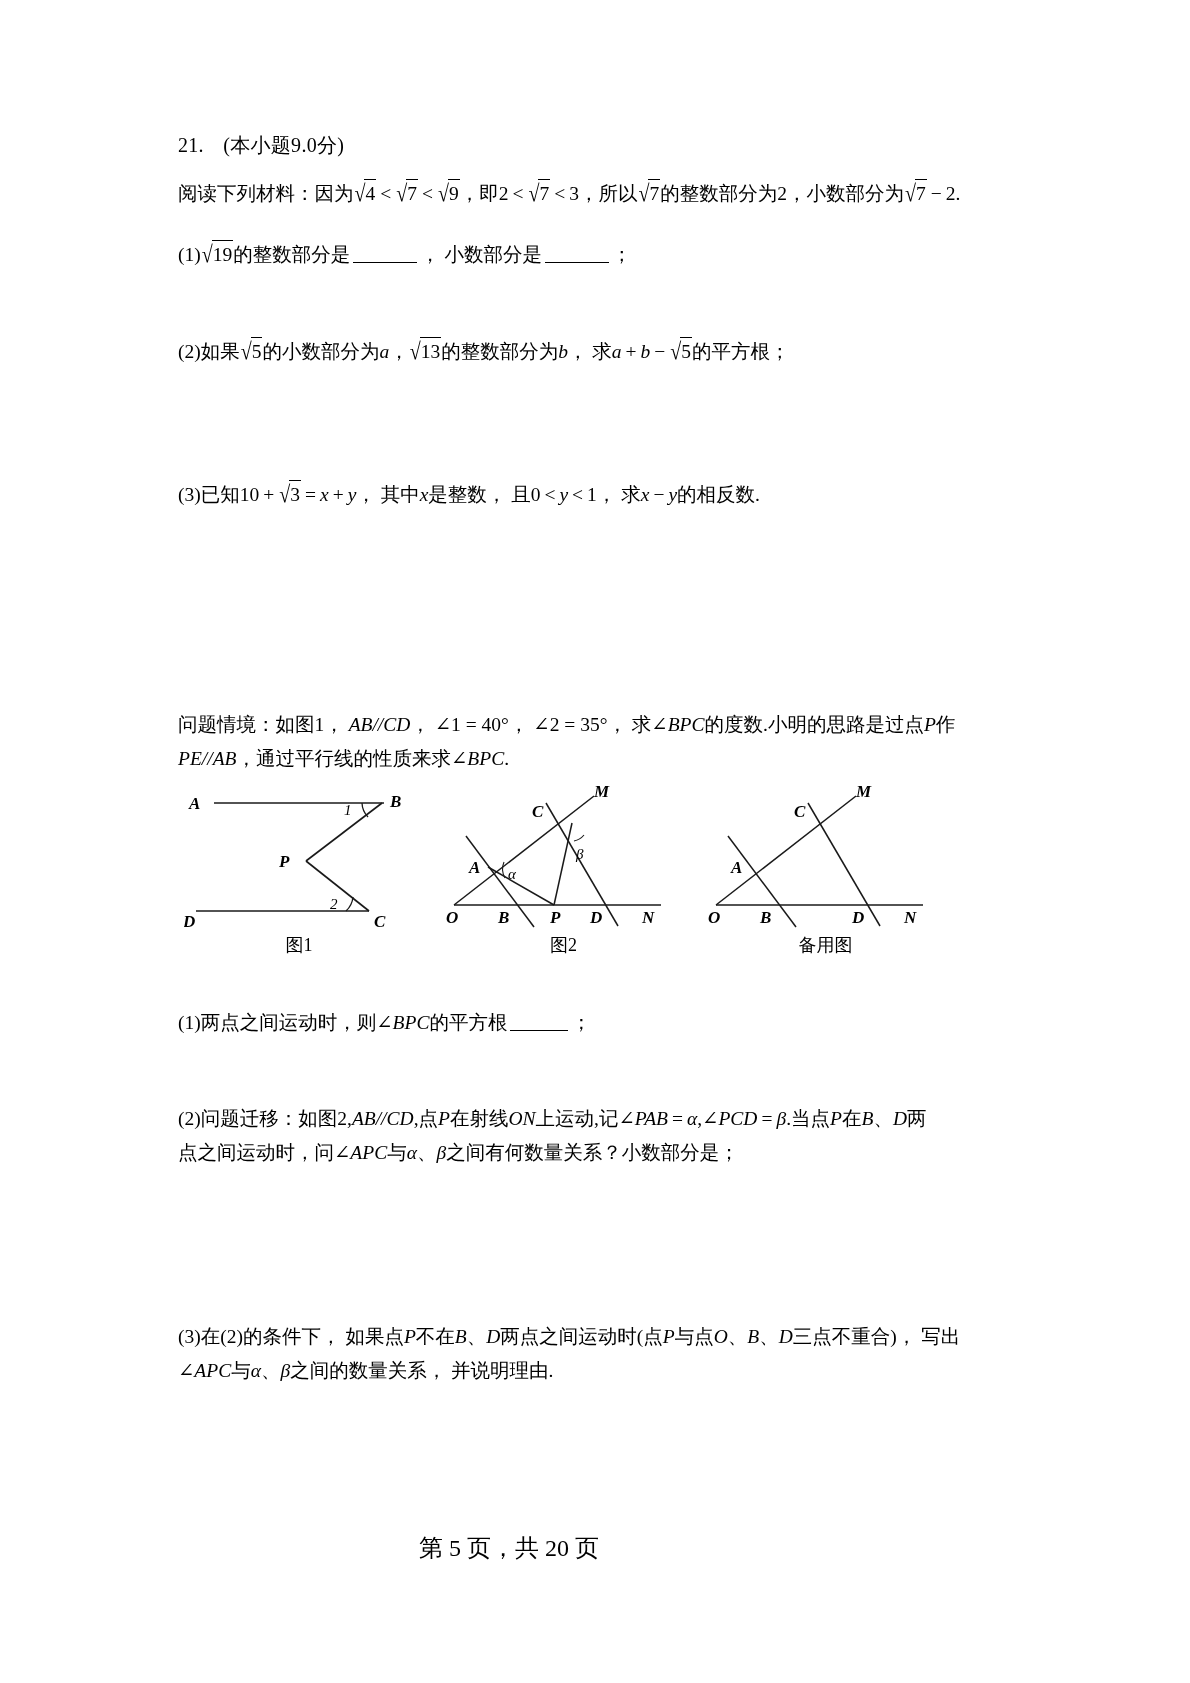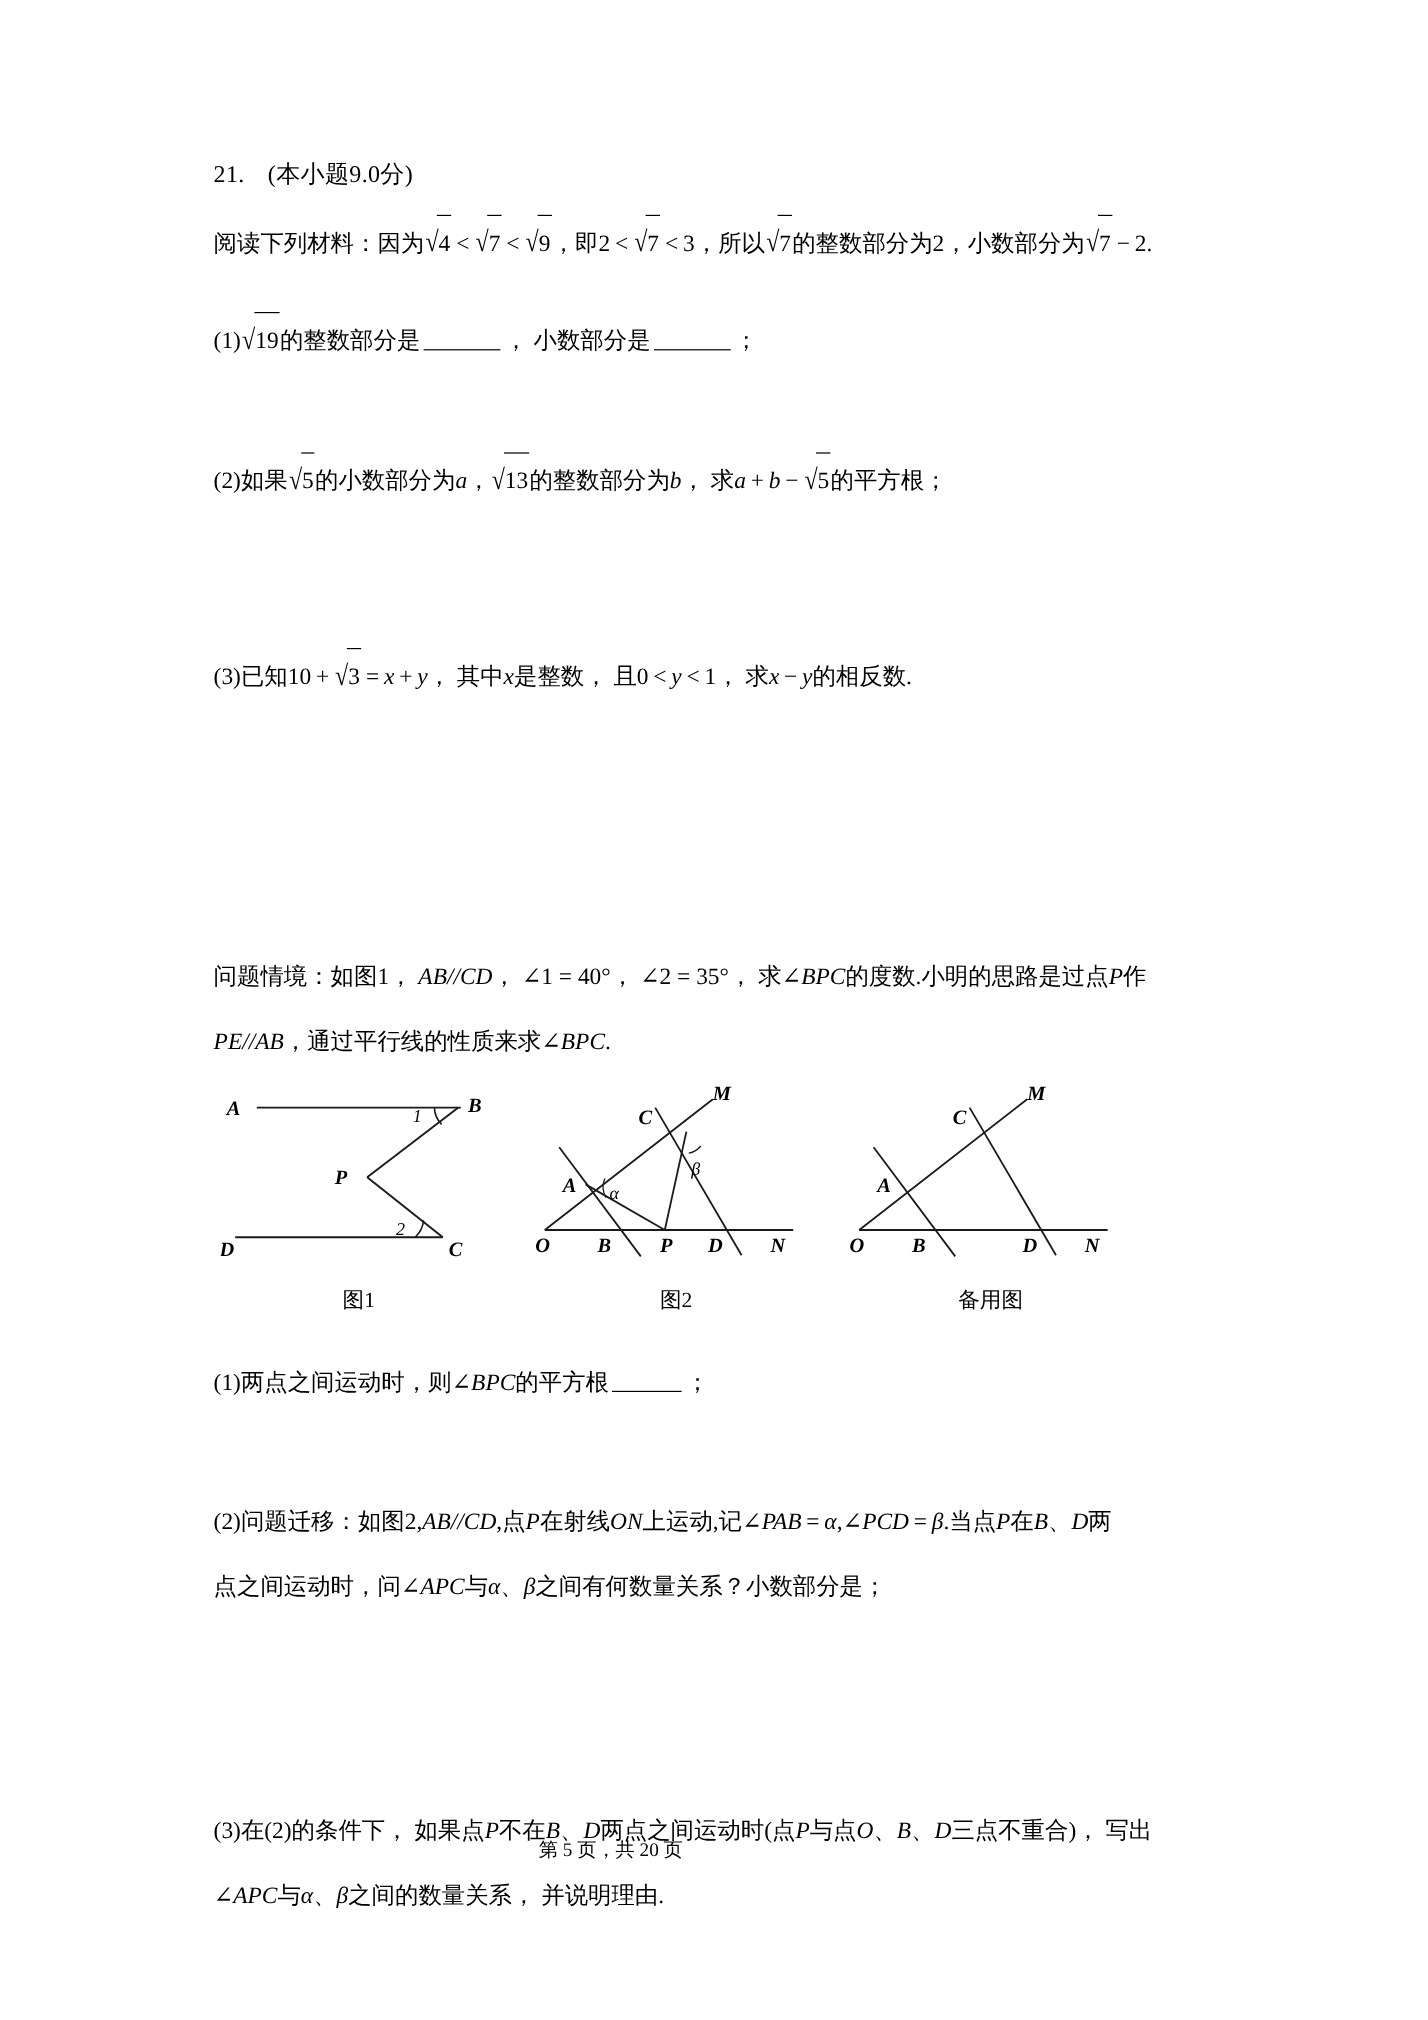--- a/index.html
+++ b/index.html
@@ -18,21 +18,21 @@
     font-size:20px;
     letter-spacing:0.3px;
     margin:0 0 20px 0;
     white-space:nowrap;
   }
   .qhead .num { font-family:"Liberation Serif", serif; }
   .qhead .pts { margin-left:14px; }
 
   .para {
     font-size:19.5px;
-    line-height:48px;
+    line-height:28px;
     margin:0 0 6px 0;
     white-space:nowrap;
   }
 
   .gap-sm { height:26px; }
   .gap-md { height:62px; }
   .gap-lg { height:108px; }
   .gap-xl { height:196px; }
 
   
@@ -68,29 +68,29 @@
   .figs {
     position:relative;
     height:200px;
     margin:8px 0 0 0;
   }
   .fig { position:absolute; top:0; }
   .fig svg { display:block; }
   .figcap {
     text-align:center;
     font-size:18px;
-    margin-top:20px;
+    margin-top:2px;
   }
 
   .footer {
     position:absolute;
     left:0; right:0;
     top:1532px;
     text-align:center;
-    font-size:16px;
+    font-size:24px;
   }
   .footer .seg { display:inline-block; }
 
   .lbl { font-family:"Liberation Serif", serif; font-style:italic; font-size:17px; font-weight:bold; }
   .lbl-sm { font-family:"Liberation Serif", serif; font-style:italic; font-size:15px; }
 </style>
 </head>
 <body>
 
 <div class="page">

